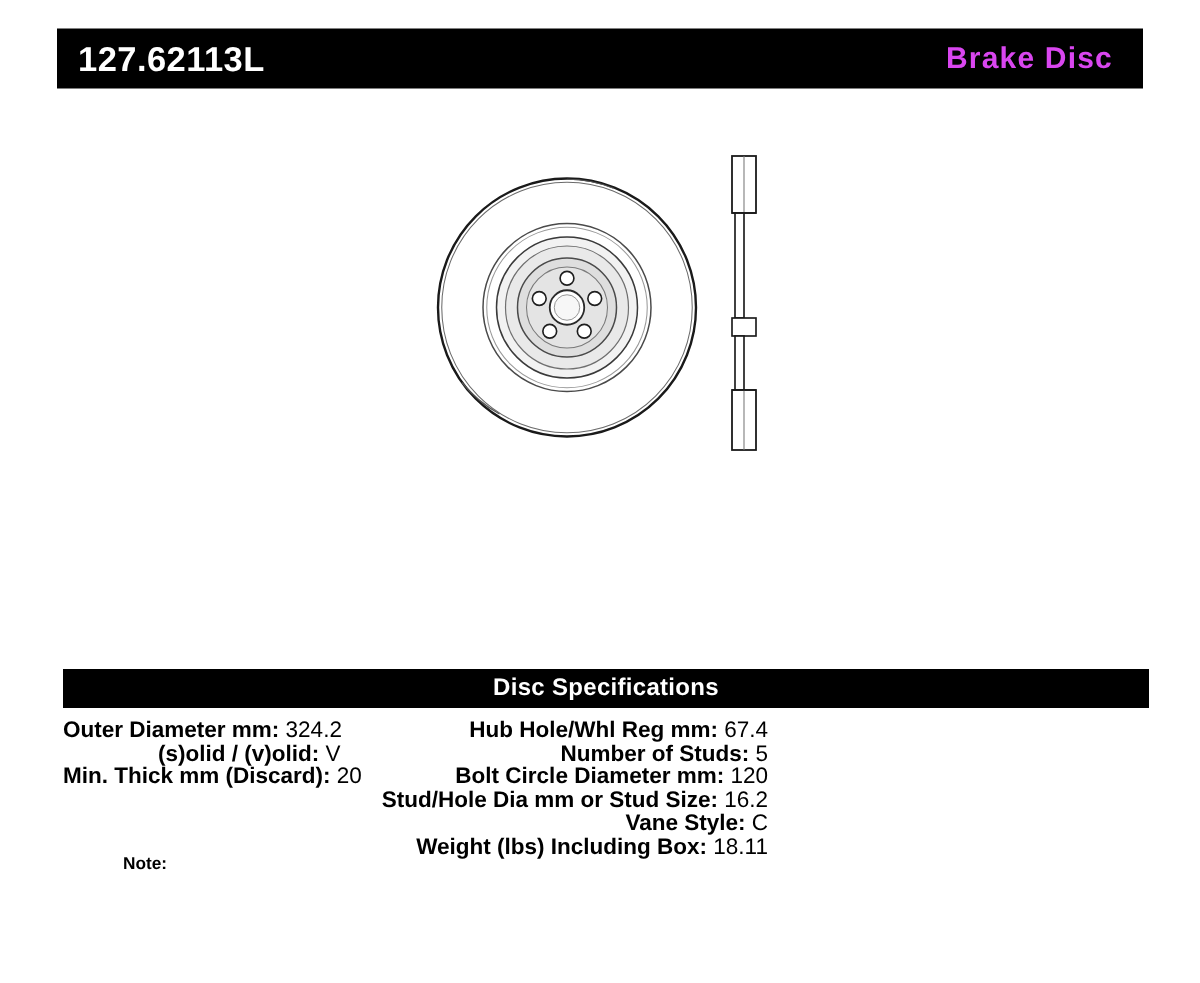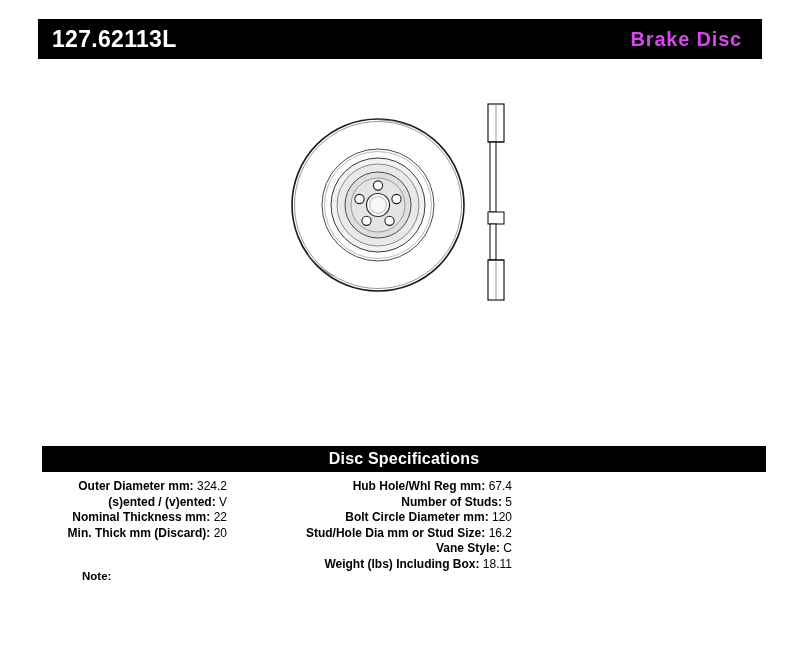--- a/index.html
+++ b/index.html
@@ -86,21 +86,21 @@
     align-items: center;
     justify-content: center;
     letter-spacing: 0.2px;
   }
   .spec-columns {
     display: flex;
     width: 724px;
     padding-top: 7px;
   }
   .col {
-    font-size: 12px;
+    font-size: 15px;
     line-height: 15.5px;
   }
   .col-1 { width: 185px; text-align: right; }
   .col-2 { width: 285px; text-align: right; padding-left: 12px;}
   .col-3 { width: 254px; text-align: right; padding-right: 0px;}
   .spec-line { white-space: nowrap; font-weight: bold; }
   .spec-line .lbl { font-weight: bold; }
   .spec-line .val { font-weight: normal; }
 
   .note-row {
@@ -182,26 +182,22 @@
     <div class="spec-title-bar">Disc Specifications</div>
 
     <div class="spec-columns">
 
       <div class="col col-1">
         <div class="spec-line">
           <span class="lbl">Outer Diameter mm:</span>
           <span class="val"> 324.2</span>
         </div>
         <div class="spec-line">
-          <span class="lbl">(s)ented / (v)ented:</span>
+          <span class="lbl">(s)olid / (v)olid:</span>
           <span class="val"> V</span>
-        </div>
-        <div class="spec-line">
-          <span class="lbl">Nominal Thickness mm:</span>
-          <span class="val"> 22</span>
         </div>
         <div class="spec-line">
           <span class="lbl">Min. Thick mm (Discard):</span>
           <span class="val"> 20</span>
         </div>
       </div>
 
       <div class="col col-2">
         <div class="spec-line">
           <span class="lbl">Hub Hole/Whl Reg mm:</span>

